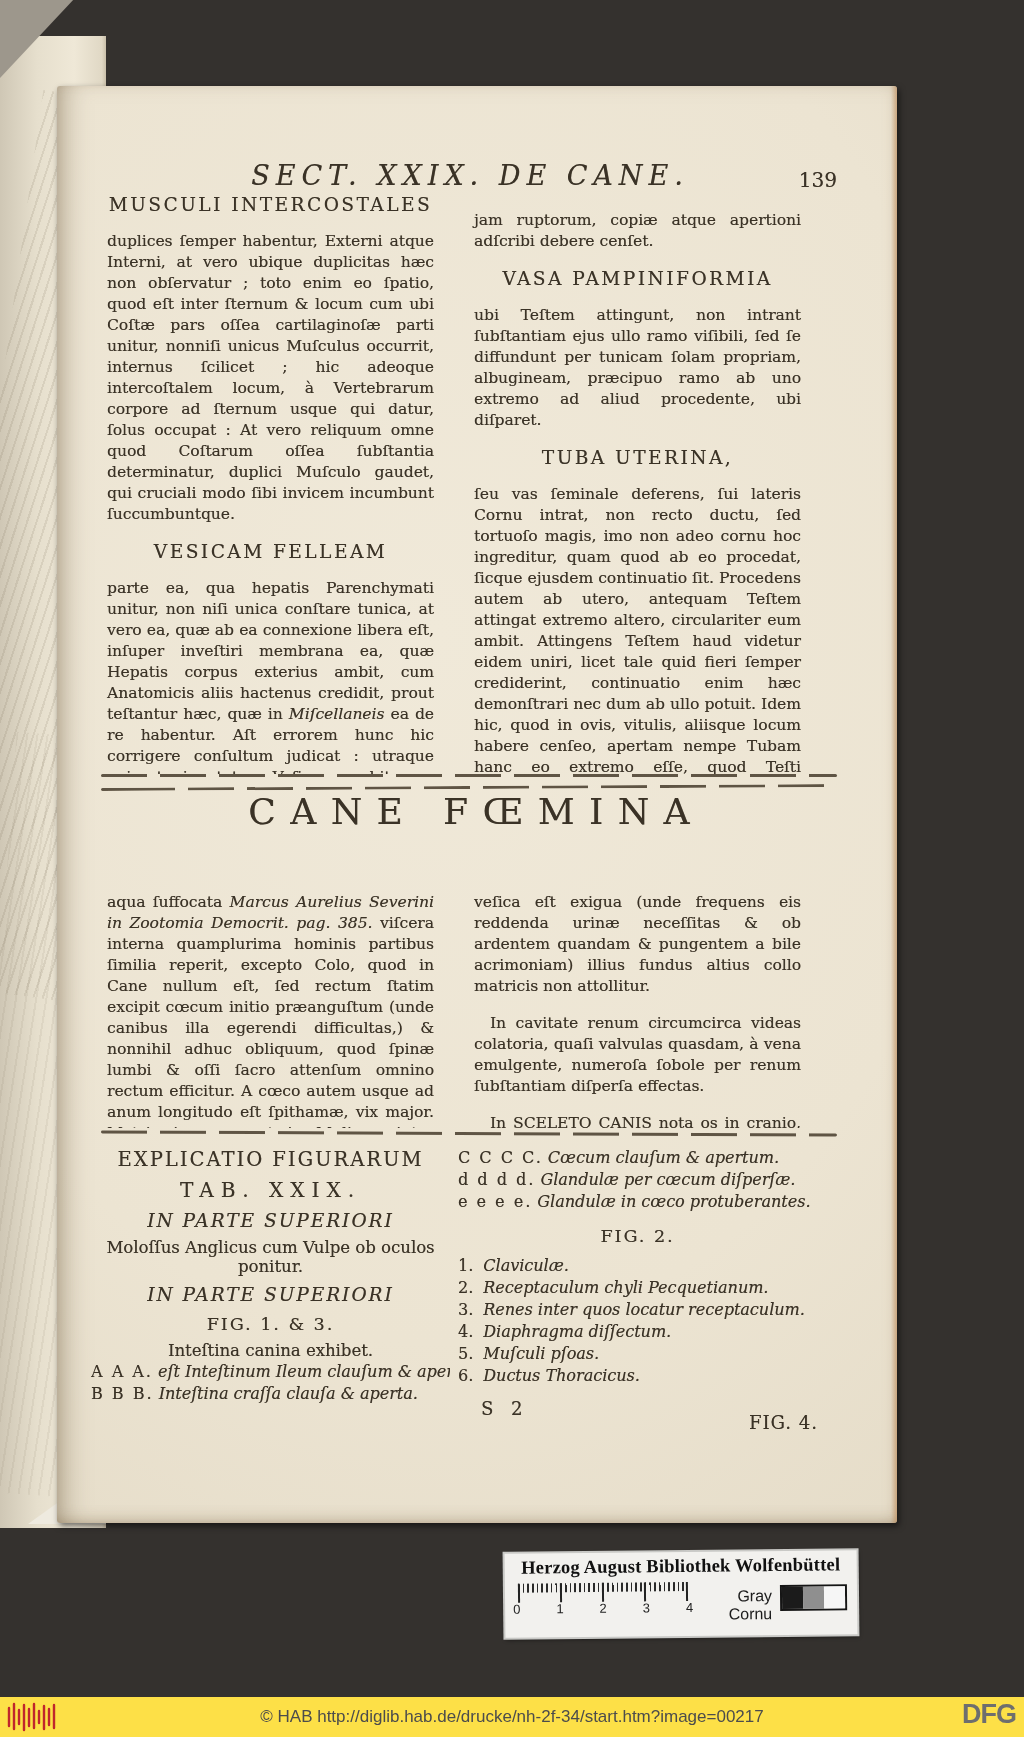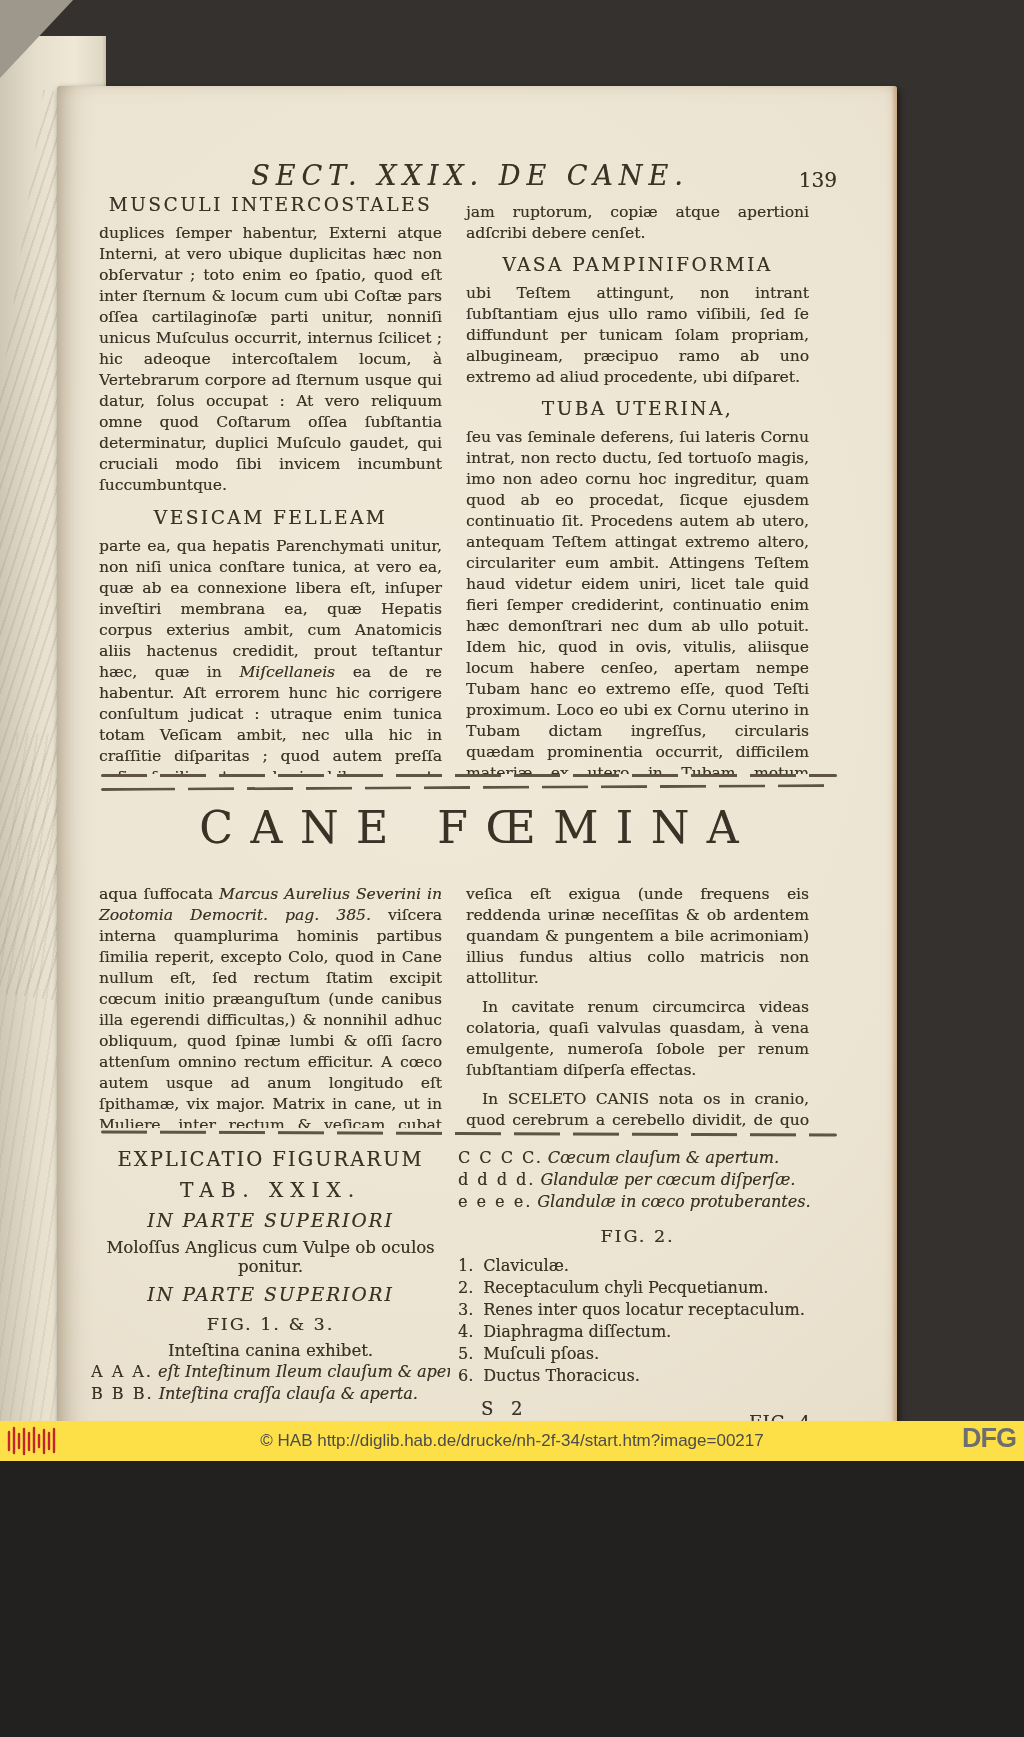--- a/index.html
+++ b/index.html
@@ -1,17 +1,17 @@
 <!DOCTYPE html>
 <html><head>
 <meta charset="utf-8">
 <style>
   html,body{margin:0;padding:0;}
   body{width:1024px;height:1737px;overflow:hidden;background:#232120;}
-  .stage{position:relative;width:1024px;height:1461px;background:#34312e;overflow:hidden;
+  .stage{position:relative;width:1024px;height:1737px;background:#34312e;overflow:hidden;
          font-family:"DejaVu Serif",serif;color:#3a3226;}
   
   .side-strip{position:absolute;left:0;top:36px;width:106px;height:1492px;
     background:linear-gradient(90deg,#cfc7b5 0%,#e6dfcd 35%,#efe8d7 70%,#e0d8c5 96%,#c9bfa9 100%);}
   .side-strip .ghost1{position:absolute;left:-20px;top:60px;width:150px;height:900px;opacity:.35;
     background:repeating-linear-gradient(100deg,rgba(104,90,66,.35) 0 2px,transparent 2px 9px);
     transform:rotate(8deg);}
   .side-strip .ghost2{position:absolute;left:-10px;top:700px;width:140px;height:760px;opacity:.25;
     background:repeating-linear-gradient(95deg,rgba(104,90,66,.32) 0 2px,transparent 2px 10px);
     transform:rotate(4deg);}
@@ -33,42 +33,42 @@
   
   .hdr{position:absolute;left:48px;top:74px;width:730px;text-align:center;}
   .hdr .title{font-style:italic;font-size:27px;letter-spacing:6px;}
   .pageno{position:absolute;left:716px;top:82px;width:64px;text-align:right;font-size:20px;}
   
   .cols{position:absolute;left:34px;width:734px;display:flex;gap:8px;}
   .col{width:359px;overflow:hidden;}
   .cols-a{top:108px;height:580px;}
   .cols-b{top:790px;height:252px;}
   .cols-c{top:1056px;height:330px;}
-  p.body{margin:8px;font-size:15.5px;line-height:21px;text-align:justify;}
+  p.body{margin:16px;font-size:15.5px;line-height:21px;text-align:justify;}
   p.body.indent{text-indent:16px;}
   .sec-h{margin:0;text-align:center;font-size:18.5px;letter-spacing:2.5px;font-weight:normal;} .mt10{margin-top:10px;} .mt14{margin-top:11px;text-align:center;} .mb6{margin-bottom:6px;} .mb8{margin-bottom:8px;}
   
   .rule{height:3px;background:repeating-linear-gradient(90deg,#463b2b 0 46px,transparent 46px 59px);
         opacity:.85;border-radius:2px;}
   .title-block{position:absolute;left:44px;top:688px;width:736px;text-align:center;}
   .title-block .rule+.rule{margin-top:9px;background-position:28px 0;transform:rotate(-0.3deg);}
   .kicker{margin-top:12px;font-size:20px;letter-spacing:5px;}
-  .big-title{margin-top:13px;font-size:44px;letter-spacing:0.40em;margin-right:-0.40em;}
+  .big-title{margin-top:2px;font-size:36px;letter-spacing:0.40em;margin-right:-0.40em;}
   .rule-single{position:absolute;left:44px;top:1046px;width:736px;transform:rotate(0.25deg);}
   
   .exp-h1{margin:6px 0 0;text-align:center;font-size:19.5px;letter-spacing:2px;font-weight:normal;}
   .exp-tab{margin:7px 0 0;text-align:center;font-size:20px;letter-spacing:7px;}
   .exp-it{margin:8px 0 0;text-align:center;font-size:18.5px;font-style:italic;letter-spacing:2px;}
   .exp-fig{margin:9px 0 0;text-align:center;font-size:17.5px;letter-spacing:2px;}
   .exp-cap{margin:7px 0 0;text-align:center;font-size:16.5px;}
   .fig-line{margin:2px 0 0;font-size:16px;line-height:20px;white-space:nowrap;}
   .fig-line .lab{letter-spacing:2px;}
   .fig-line .txt{font-style:italic;}
   .num-line{margin:0 0 2px;font-size:16px;line-height:20px;display:flex;gap:10px;}
-  .num-line .txt{}
+  .num-line .txt{font-style:italic;}
   .cite{font-style:italic;}
   .sig{position:absolute;left:424px;top:1312px;font-size:18px;letter-spacing:6px;}
   .catch{position:absolute;left:692px;top:1326px;font-size:18px;letter-spacing:1px;}
   
   .hab-label{position:absolute;left:505px;top:1552px;width:352px;height:84px;background:#f2f1ee;
     transform:rotate(-0.6deg);box-shadow:0 0 0 2px #c9c9c6,1px 2px 4px rgba(0,0,0,.6);
     font-family:"Liberation Serif",serif;color:#111;padding:4px 10px;box-sizing:border-box;}
   .hab-title{text-align:center;font-weight:bold;font-size:18.5px;letter-spacing:0.2px;}
   .hab-row{display:flex;align-items:flex-start;margin-top:5px;gap:8px;}
   .ruler{position:relative;width:178px;height:34px;flex:0 0 auto;}

